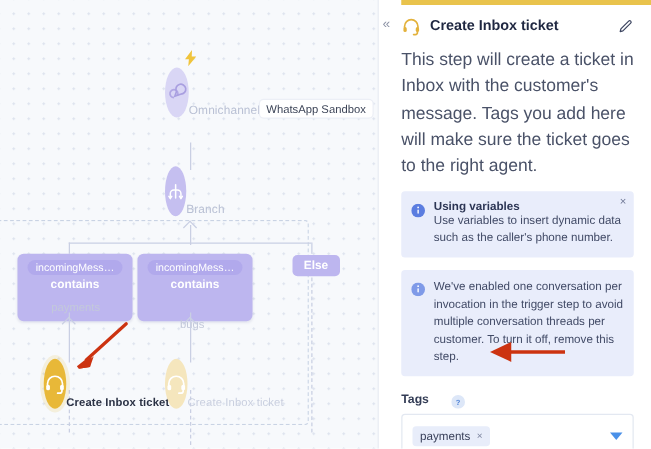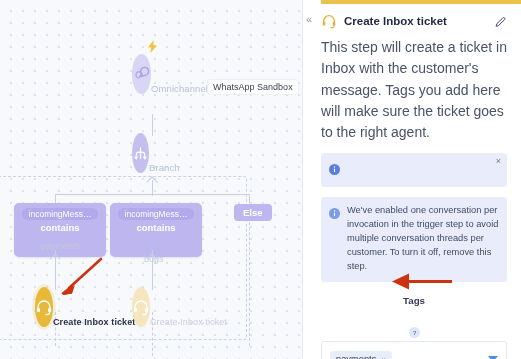--- a/index.html
+++ b/index.html
@@ -129,21 +129,21 @@
   .callout .i-icon { flex: 0 0 11px; margin-top: 1px; }
   .callout-body { flex: 1; }
   .callout-title { font-size: 9.3px; font-weight: 700; color: #2c3554; }
   .callout-text { font-size: 9.3px; line-height: 1.5; color: #414a66; }
   .callout-close {
     position: absolute; right: 6px; top: 4px;
     font-size: 9px; color: #6d7593; cursor: pointer; line-height: 1;
   }
 
   .field { margin-top: 13px; }
-  .field-label-row { display: flex; align-items: center; gap: 18px; flex-direction: column; }
+  .field-label-row { display: flex; align-items: center; gap: 18px; }
   .field-label { font-size: 9.8px; font-weight: 700; color: #333c55; }
   .q-icon { width: 11px; height: 11px; }
   .field-control {
     margin-top: 6px;
     border: 1px solid #e3e8f1;
     border-radius: 3px;
     min-height: 36px;
     display: flex; align-items: center;
     padding: 6px 8px;
     position: relative;
@@ -292,20 +292,24 @@
       <div class="panel-desc">This step will create a ticket in Inbox with the customer's message. Tags you add here will make sure the ticket goes to the right agent.</div>
 
       <div class="callout">
         <span class="i-icon">
           <svg width="11" height="11" viewBox="0 0 20 20">
               <circle cx="10" cy="10" r="10" fill="#5b7de0"></circle>
               <rect x="9" y="8.2" width="2" height="6.4" rx="1" fill="#fff"></rect>
               <circle cx="10" cy="5.4" r="1.3" fill="#fff"></circle>
             </svg>
         </span>
+        <div class="callout-body">
+          <div class="callout-title">Using variables</div>
+          <div class="callout-text">Use variables to insert dynamic data such as the caller's phone number.</div>
+        </div>
         <span class="callout-close">×</span>
       </div>
 
       <div class="callout">
         <span class="i-icon">
           <svg width="11" height="11" viewBox="0 0 20 20">
               <circle cx="10" cy="10" r="10" fill="#7f9ae8"></circle>
               <rect x="9" y="8.2" width="2" height="6.4" rx="1" fill="#fff"></rect>
               <circle cx="10" cy="5.4" r="1.3" fill="#fff"></circle>
             </svg>

